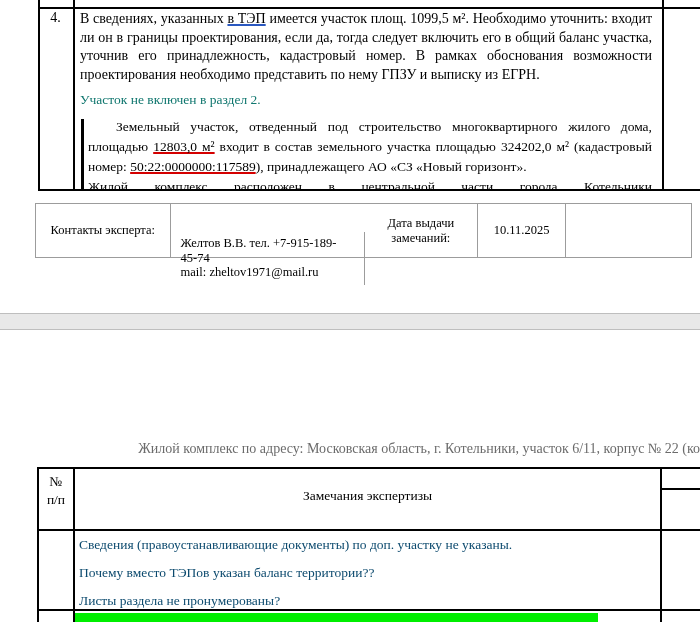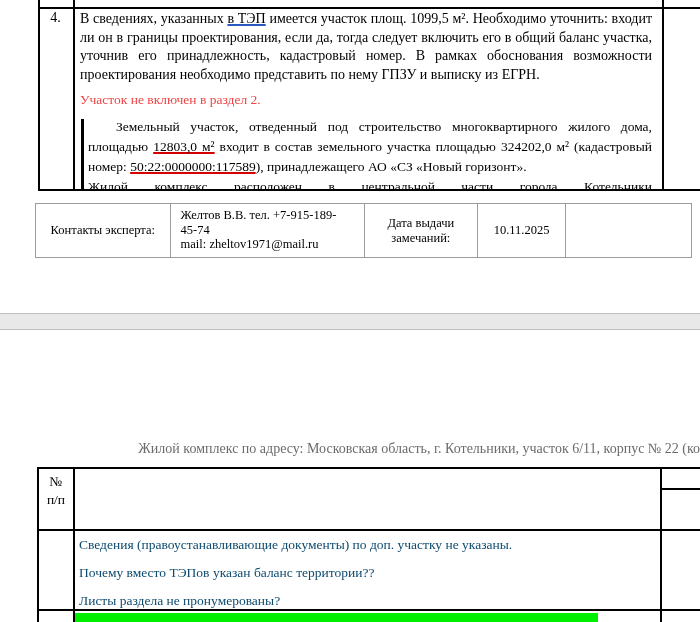--- a/index.html
+++ b/index.html
@@ -6,21 +6,21 @@
   #screen{
     position:relative;width:700px;height:622px;background:#ffffff;overflow:hidden;
     font-family:"Liberation Serif","DejaVu Serif",serif;color:#000;
   }
   .vline{position:absolute;width:2px;background:#000;}
   .hline{position:absolute;height:2px;background:#000;}
   .para{position:absolute;text-align:justify;}
   .spell{text-decoration-style:wavy;text-decoration-color:#ff2020;text-decoration-thickness:1px;text-decoration-skip-ink:none;}
   .red-ul{text-decoration:underline;text-decoration-color:#d40000;text-decoration-thickness:1.5px;text-decoration-skip-ink:none;}
   .blue-ul{text-decoration:underline;text-decoration-color:#2a58c0;text-decoration-thickness:1.5px;text-decoration-skip-ink:none;}
-  .redtext{color:#ef4444;}
+  .redtext{color:#0f766e;}
   .contacts{
     position:absolute;left:35px;top:203px;width:657px;height:55px;
     display:flex;border:1px solid #9c9c9c;box-sizing:border-box;
     font-size:12.5px;line-height:14.5px;
   }
   .contacts .cell{box-sizing:border-box;border-right:1px solid #9c9c9c;height:100%;}
   .contacts .cell.last{border-right:none;}
   .ccenter{display:flex;align-items:center;justify-content:center;text-align:center;}
   .gap-band{
     position:absolute;left:0;top:313px;width:700px;height:17px;background:#e8e8e8;
@@ -56,21 +56,21 @@
 
   <div style="position:absolute;left:88px;top:117px;width:564px;height:72px;overflow:hidden;">
     <div class="para" style="position:static;text-indent:28px;font-size:13.5px;line-height:20px;">
       <span>Земельный участок, отведенный под строительство многоквартирного жилого дома, площадью </span><span class="red-ul">12803,0 м²</span><span> входит в состав земельного участка площадью 324202,0 м² (кадастровый номер: </span><span class="red-ul">50:22:0000000:117589</span><span>), принадлежащего АО «СЗ «Новый горизонт».</span>
     </div>
     <div style="text-align:justify;text-align-last:justify;font-size:13.5px;line-height:20px;">Жилой комплекс расположен в центральной части города Котельники</div>
   </div>
 
   <div class="contacts">
     <div class="cell ccenter" style="width:135px;padding:0 6px;">Контакты эксперта:</div>
-    <div class="cell" style="width:195px;padding:4px 4px 0 10px;">
+    <div class="cell" style="width:195px;padding:4px 4px 0 10px;margin-top:28px;">
       <div>Желтов В.В. тел. +7-915-189-</div>
       <div>45-74</div>
       <div><span>mail: </span><span class="spell">zheltov1971</span><span>@mail.</span><span class="spell">ru</span></div>
     </div>
     <div class="cell ccenter" style="width:113px;padding:0 8px;">Дата выдачи замечаний:</div>
     <div class="cell ccenter" style="width:89px;">10.11.2025</div>
     <div class="cell last" style="width:125px;"></div>
   </div>
 
   <div class="gap-band"></div>
@@ -82,20 +82,21 @@
   <div class="hline" style="left:660px;top:488px;width:40px;"></div>
   <div class="hline" style="left:37px;top:609px;width:663px;"></div>
   <div class="vline" style="left:37px;top:467px;height:155px;"></div>
   <div class="vline" style="left:73px;top:467px;height:155px;"></div>
   <div class="vline" style="left:660px;top:467px;height:155px;"></div>
 
   <div style="position:absolute;left:39px;top:473px;width:34px;text-align:center;font-size:13.5px;line-height:18px;">
     <div>№</div>
     <div>п/п</div>
   </div>
+  <div style="position:absolute;left:75px;top:488px;width:585px;text-align:center;font-size:13.5px;">Замечания экспертизы</div>
 
   <div class="remark-line" style="top:537px;">Сведения (правоустанавливающие документы) по доп. участку не указаны.</div>
   <div class="remark-line" style="top:565px;"><span>Почему вместо </span><span class="spell">ТЭПов</span><span> указан баланс территории??</span></div>
   <div class="remark-line" style="top:593px;">Листы раздела не пронумерованы?</div>
 
   <div class="green-bar"></div>
 
 </div>
 
 </body></html>

